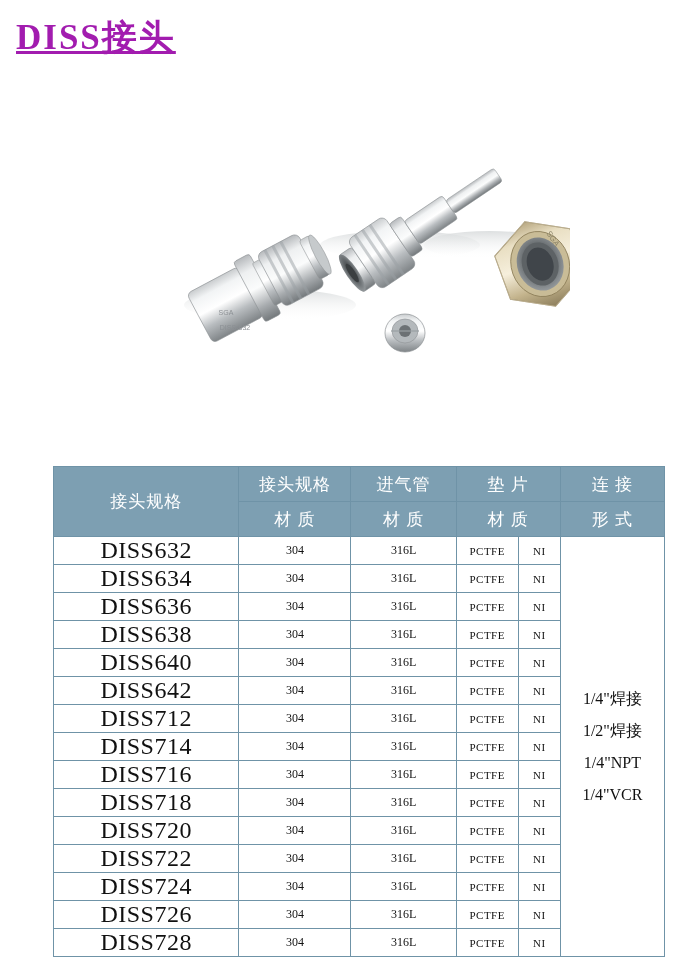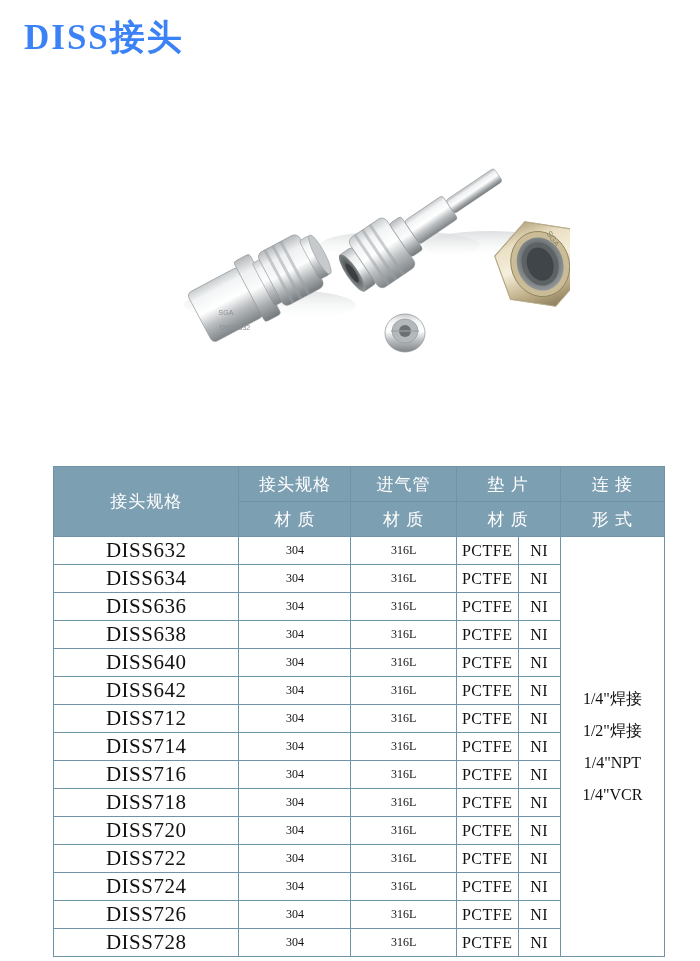--- a/index.html
+++ b/index.html
@@ -9,28 +9,29 @@
   body {
     width: 700px;
     height: 961px;
     background: #ffffff;
     font-family: "Liberation Sans", sans-serif;
     position: relative;
     overflow: hidden;
   }
   .page-title {
     position: absolute;
-    left: 24px;
+    left: 16px;
     top: 14px;
     font-family: "Liberation Serif", serif;
     font-size: 35px;
     font-weight: bold;
     letter-spacing: 2px;
-    color: #3b82f6;
+    color: #a21caf;
     white-space: nowrap;
+    text-decoration: underline;
   }
 
   
   .photo-area {
     position: absolute;
     left: 150px;
     top: 75px;
     width: 420px;
     height: 320px;
   }
@@ -69,23 +70,23 @@
   .col-tube  { width: 105px; }
   .col-seal1 { width: 62px; }
   .col-seal2 { width: 42px; }
   .col-conn  { width: 104px; }
 
   .body-row td {
     height: 27px;
     font-family: "Liberation Serif", serif;
     color: #111;
   }
-  .cell-spec { font-size: 21px; letter-spacing: 0.5px; }
+  .cell-spec { font-size: 24px; letter-spacing: 0.5px; }
   .cell-mat  { font-size: 12px; }
-  .cell-small{ font-size: 16px; letter-spacing: 0.5px; }
+  .cell-small{ font-size: 11px; letter-spacing: 0.5px; }
   .cell-conn {
     font-family: "Liberation Serif", serif;
     font-size: 16px;
     line-height: 2.0;
     color: #111;
     vertical-align: middle;
   }
   .conn-line { white-space: nowrap; }
 </style>
 </head>

